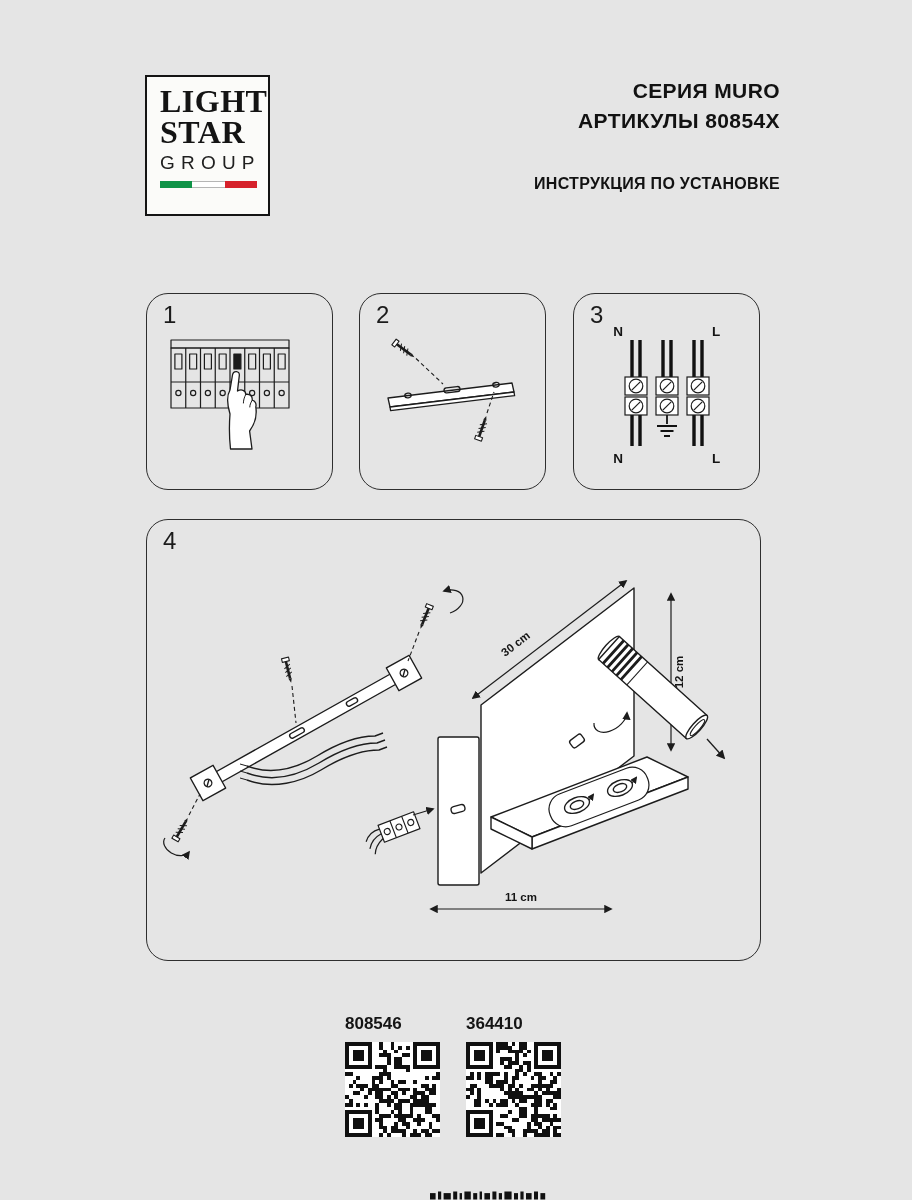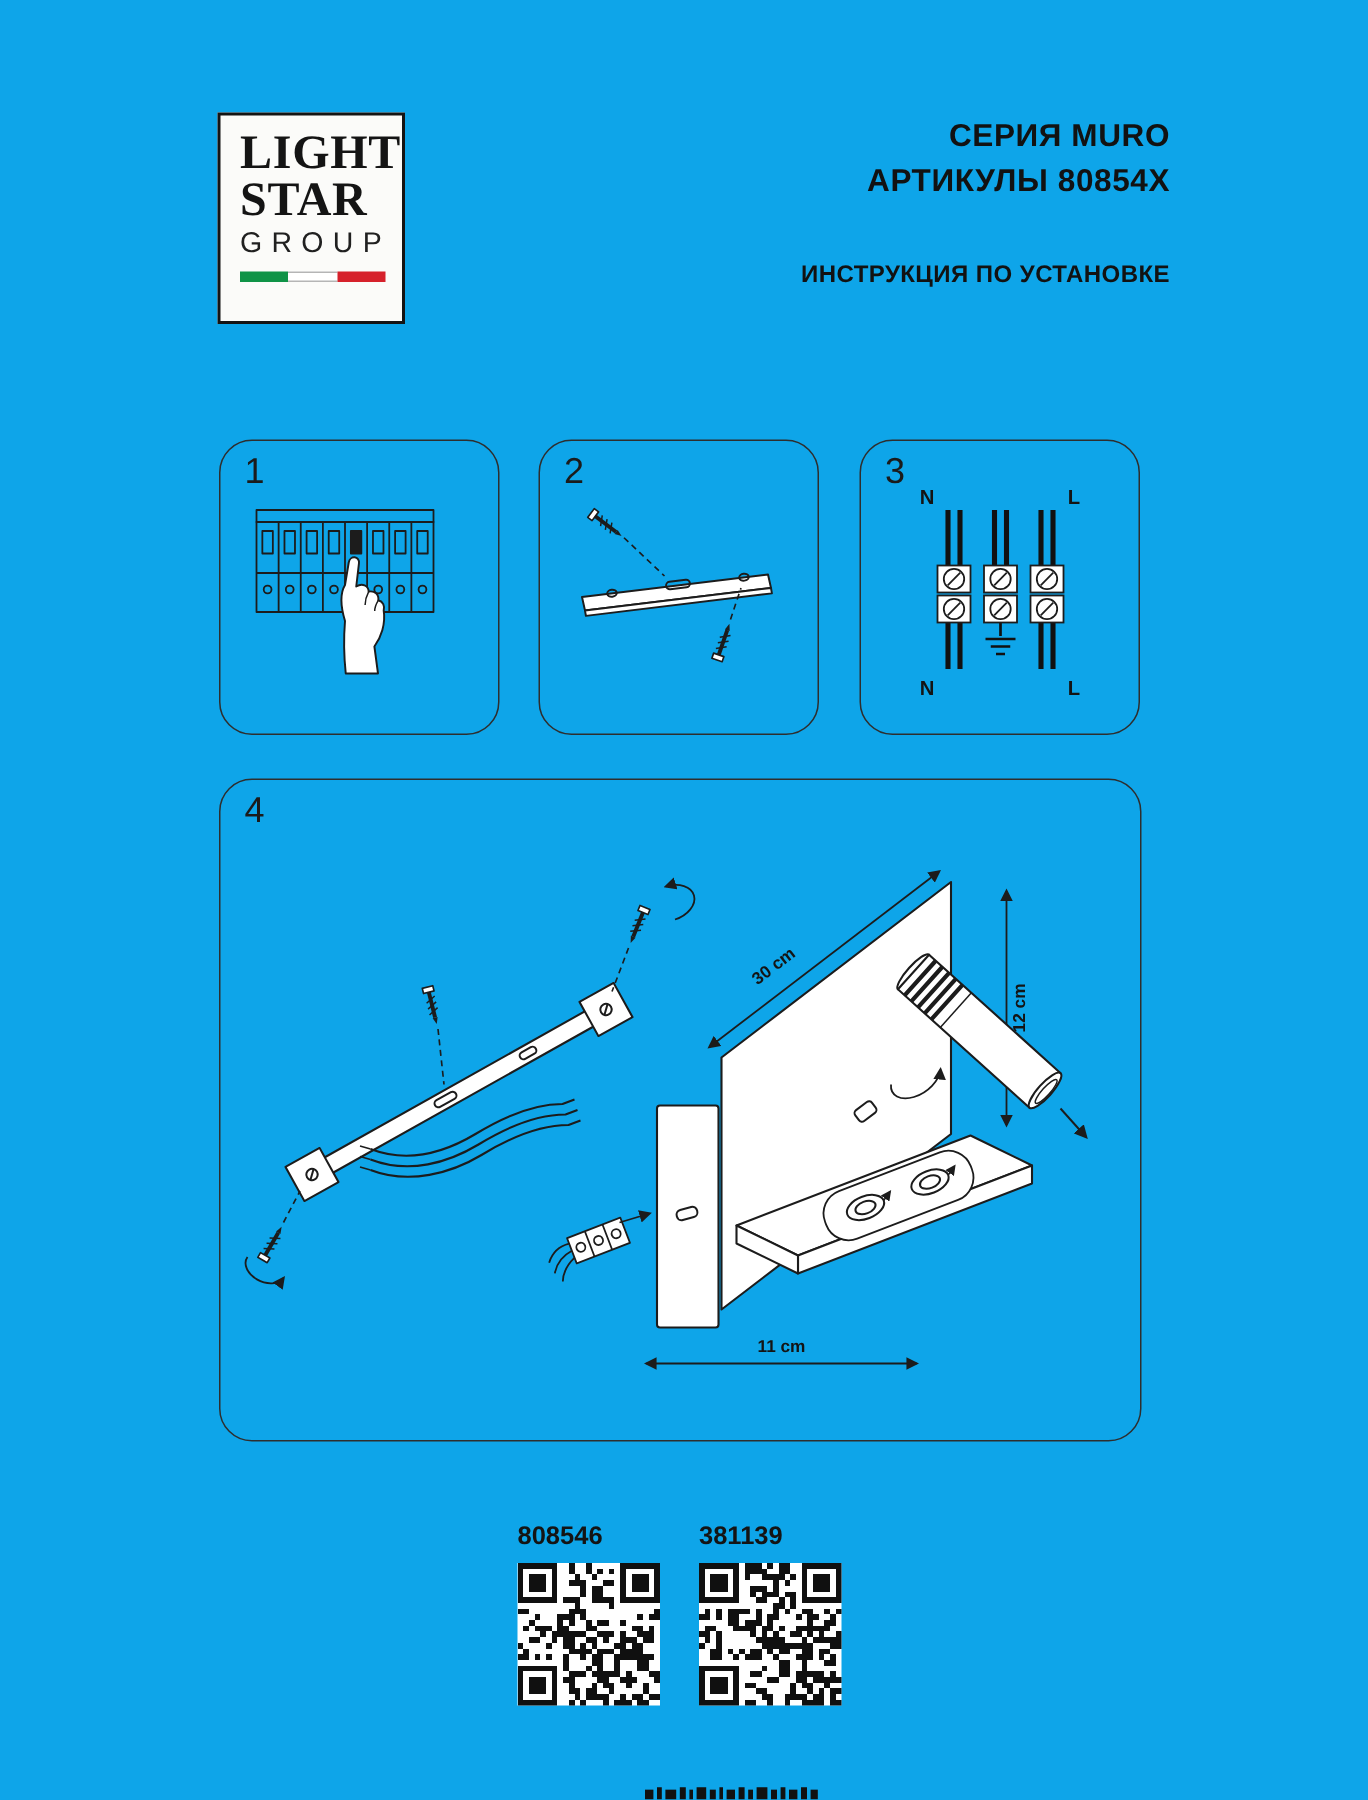--- a/index.html
+++ b/index.html
@@ -1,16 +1,16 @@
 <!DOCTYPE html>
 <html><head>
 <meta charset="utf-8">
 <style>
   html,body{margin:0;padding:0;background:#fbfbf9;}
-  .page{position:relative;width:912px;height:1200px;background:#0ea5e9;overflow:hidden;
+  .page{position:relative;width:912px;height:1200px;background:#e5e5e5;overflow:hidden;
         font-family:"Liberation Sans","DejaVu Sans",sans-serif;color:#161616;}
 
   
   .logo{position:absolute;left:145px;top:75px;width:125px;height:141px;border:2px solid #141414;
         box-sizing:border-box;padding:9px 0 0 13px;background:#fbfbf9;}
   .logo .l1{font-family:"Liberation Serif","DejaVu Serif",serif;font-weight:bold;font-size:32px;
         line-height:31px;letter-spacing:.5px;color:#141414;}
   .logo .grp{font-size:19px;letter-spacing:6.2px;margin-top:4px;color:#202020;}
   .logo .flag{display:flex;width:97px;height:7px;margin-top:7px;}
   .logo .flag span{flex:1;box-sizing:border-box;}
@@ -238,21 +238,21 @@
         </g>
         <line x1="266" y1="295" x2="286" y2="289" marker-end="url(#ah4)" stroke-width="1.2"></line>
       </g>
       <text class="dim" transform="translate(371,127) rotate(-37.5)" text-anchor="middle">30 cm</text>
       <text class="dim" transform="translate(536,152) rotate(-90)" text-anchor="middle">12 cm</text>
       <text class="dim" x="374" y="381" text-anchor="middle">11 cm</text>
     </svg>
   </div>
 
   <div class="qr-label" style="left:345px;top:1014px">808546</div>
-  <div class="qr-label" style="left:466px;top:1014px">381139</div>
+  <div class="qr-label" style="left:466px;top:1014px">364410</div>
   <div class="qr" style="left:345px;top:1042px"><svg viewBox="0 0 25 25" width="100%" height="100%" shape-rendering="crispEdges">
         <g fill="#101010">
           <rect x="9" y="0" width="1" height="1"></rect>
           <rect x="12" y="0" width="1" height="1"></rect>
           <rect x="9" y="1" width="1" height="1"></rect>
           <rect x="12" y="1" width="1" height="1"></rect>
           <rect x="14" y="1" width="1" height="1"></rect>
           <rect x="16" y="1" width="1" height="1"></rect>
           <rect x="10" y="2" width="1" height="1"></rect>
           <rect x="13" y="2" width="1" height="1"></rect>

